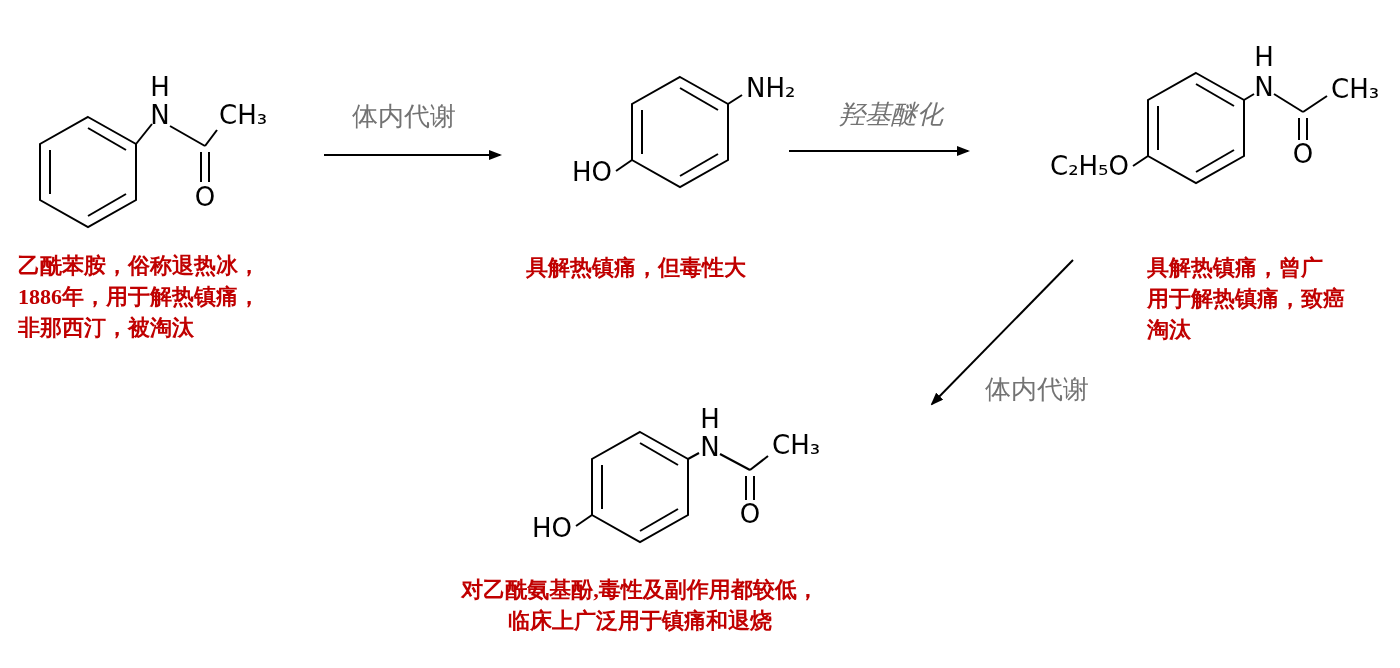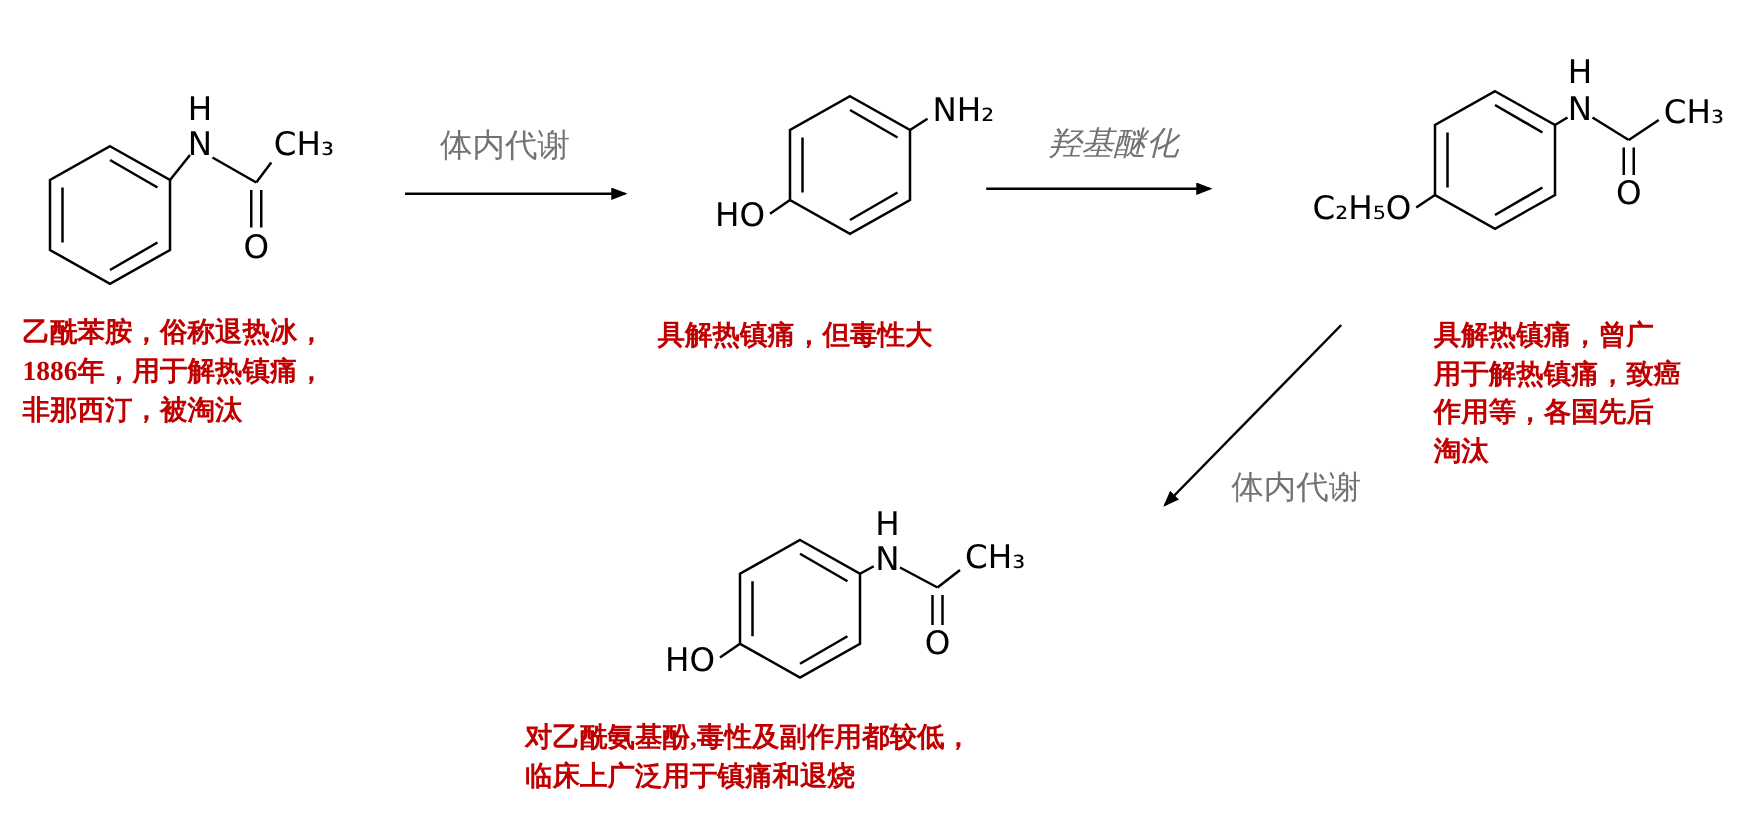--- a/index.html
+++ b/index.html
@@ -21,21 +21,21 @@
   .arrow-label {
     position: absolute; color: #737373;
     font-family: "Liberation Serif", "DejaVu Sans", serif;
     font-size: 26px; white-space: nowrap;
   }
   .caption {
     position: absolute; color: #c00000; font-weight: bold;
     font-family: "Liberation Serif", "DejaVu Sans", serif;
     font-size: 22px; line-height: 31px; white-space: nowrap;
   }
-  .caption.centered { text-align: left; }
+  .caption.centered { text-align: center; }
 </style>
 </head>
 <body>
 
 <div class="canvas">
 
   <svg class="scheme-svg" width="1400" height="668" viewBox="0 0 1400 668">
     <defs>
       <marker id="ah" markerWidth="13" markerHeight="10" refX="11" refY="5" orient="auto" markerUnits="userSpaceOnUse">
         <path d="M0,0 L13,5 L0,10 Z" fill="#000"></path>
@@ -128,21 +128,20 @@
     <div>非那西汀，被淘汰</div>
   </div>
 
   <div class="caption" style="left:490px; top:252px;margin-left:36px;">
     <div>具解热镇痛，但毒性大</div>
   </div>
 
   <div class="caption" style="left:1147px; top:252px;">
     <div>具解热镇痛，曾广</div>
     <div>用于解热镇痛，致癌</div>
-    <div>作用等，各国先后</div>
     <div>淘汰</div>
   </div>
 
   <div class="caption centered" style="left:420px; top:574px; width:440px;">
     <div>对乙酰氨基酚,毒性及副作用都较低，</div>
     <div>临床上广泛用于镇痛和退烧</div>
   </div>
 
 </div>
 

